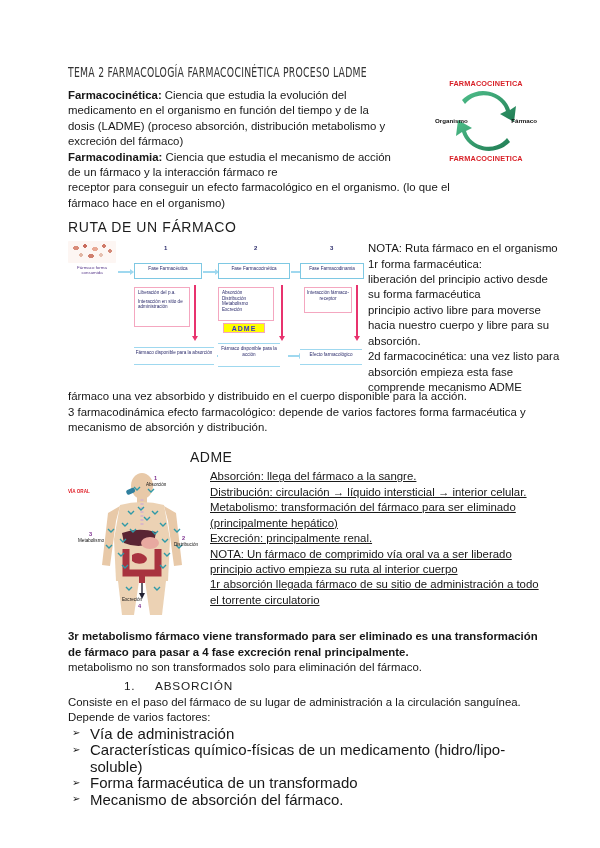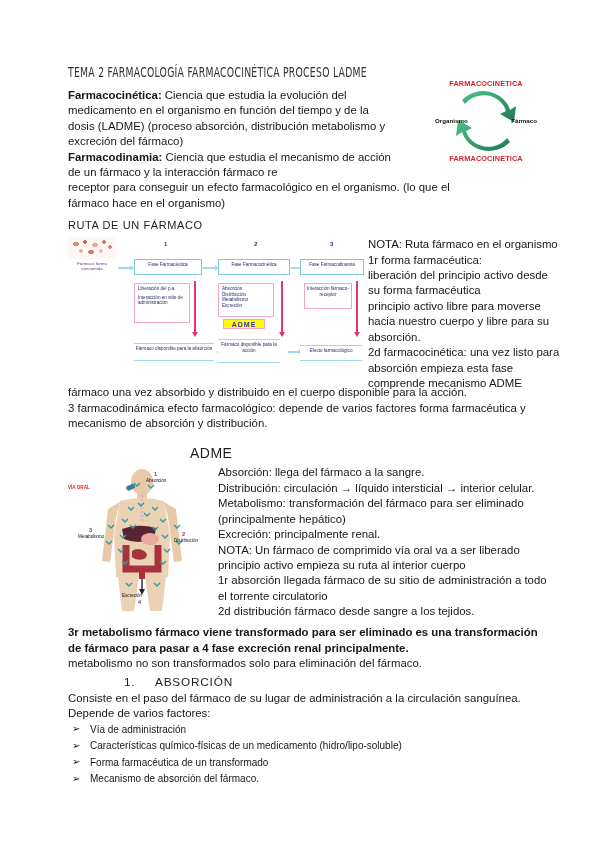--- a/index.html
+++ b/index.html
@@ -43,21 +43,21 @@
 
   
   .para {
     font-size: 11.4px;
     line-height: 15.4px;
     color: #171717;
   }
   .para b { font-weight: bold; }
 
   .section-head {
-    font-size: 11px;
+    font-size: 14px;
     letter-spacing: 0.6px;
     color: #1d1d1d;
     margin-top: 8px;
     margin-bottom: 4px;
     font-weight: normal;
   }
 
   
   .logo {
     position: absolute;
@@ -228,21 +228,21 @@
   
   .sub-num {
     font-size: 11.8px;
     letter-spacing: 0.8px;
     color: #1d1d1d;
   }
 
   
   .bullets { margin: 0; padding: 0; list-style: none; }
   .bullets li {
-    font-size: 10px;
+    font-size: 15px;
     line-height: 16.5px;
     padding-left: 22px;
     position: relative;
     color: #171717;
   }
   .bullets li::before {
     content: "\27A2";
     position: absolute;
     left: 4px;
     top: -0.5px;
@@ -407,28 +407,27 @@
         <div class="bf-num" style="left:72px;  top:6px;">1</div>
         <div class="bf-lbl" style="left:64px;  top:13px;">Absorción</div>
         <div class="bf-num" style="left:100px; top:66px;">2</div>
         <div class="bf-lbl" style="left:92px;  top:73px;">Distribución</div>
         <div class="bf-num" style="left:7px;   top:62px;">3</div>
         <div class="bf-lbl" style="left:-4px;  top:69px;">Metabolismo</div>
         <div class="bf-lbl" style="left:40px;  top:128px;">Excreción</div>
         <div class="bf-num" style="left:56px;  top:134px;">4</div>
       </div>
 
-      <div style="position:absolute; left:150px; top:0; width:340px;">
+      <div style="position:absolute; left:142px; top:0; width:340px;text-decoration:underline;">
         <div class="para">Absorción: llega del fármaco a la sangre.</div>
         <div class="para">Distribución: circulación → líquido intersticial → interior celular.</div>
         <div class="para">Metabolismo: transformación del fármaco para ser eliminado (principalmente hepático)</div>
         <div class="para">Excreción: principalmente renal.</div>
         <div class="para">NOTA: Un fármaco de comprimido vía oral va a ser liberado principio activo empieza su ruta al interior cuerpo</div>
         <div class="para">1r absorción llegada fármaco de su sitio de administración a todo el torrente circulatorio</div>
-        <div class="para">2d distribución fármaco desde sangre a los tejidos.</div>
       </div>
     </div>
 
     <div class="para" style="width:474px;font-weight:bold;">3r metabolismo fármaco viene transformado para ser eliminado es una transformación de fármaco para pasar a 4 fase excreción renal principalmente.</div>
     <div class="para" style="width:474px;">metabolismo no son transformados solo para eliminación del fármaco.</div>
 
     <div class="sub-num" style="margin-left:56px; margin-top:3px;">
       <span>1.</span>
       <span style="display:inline-block; width:12px;"></span>
       <span>ABSORCIÓN</span>

